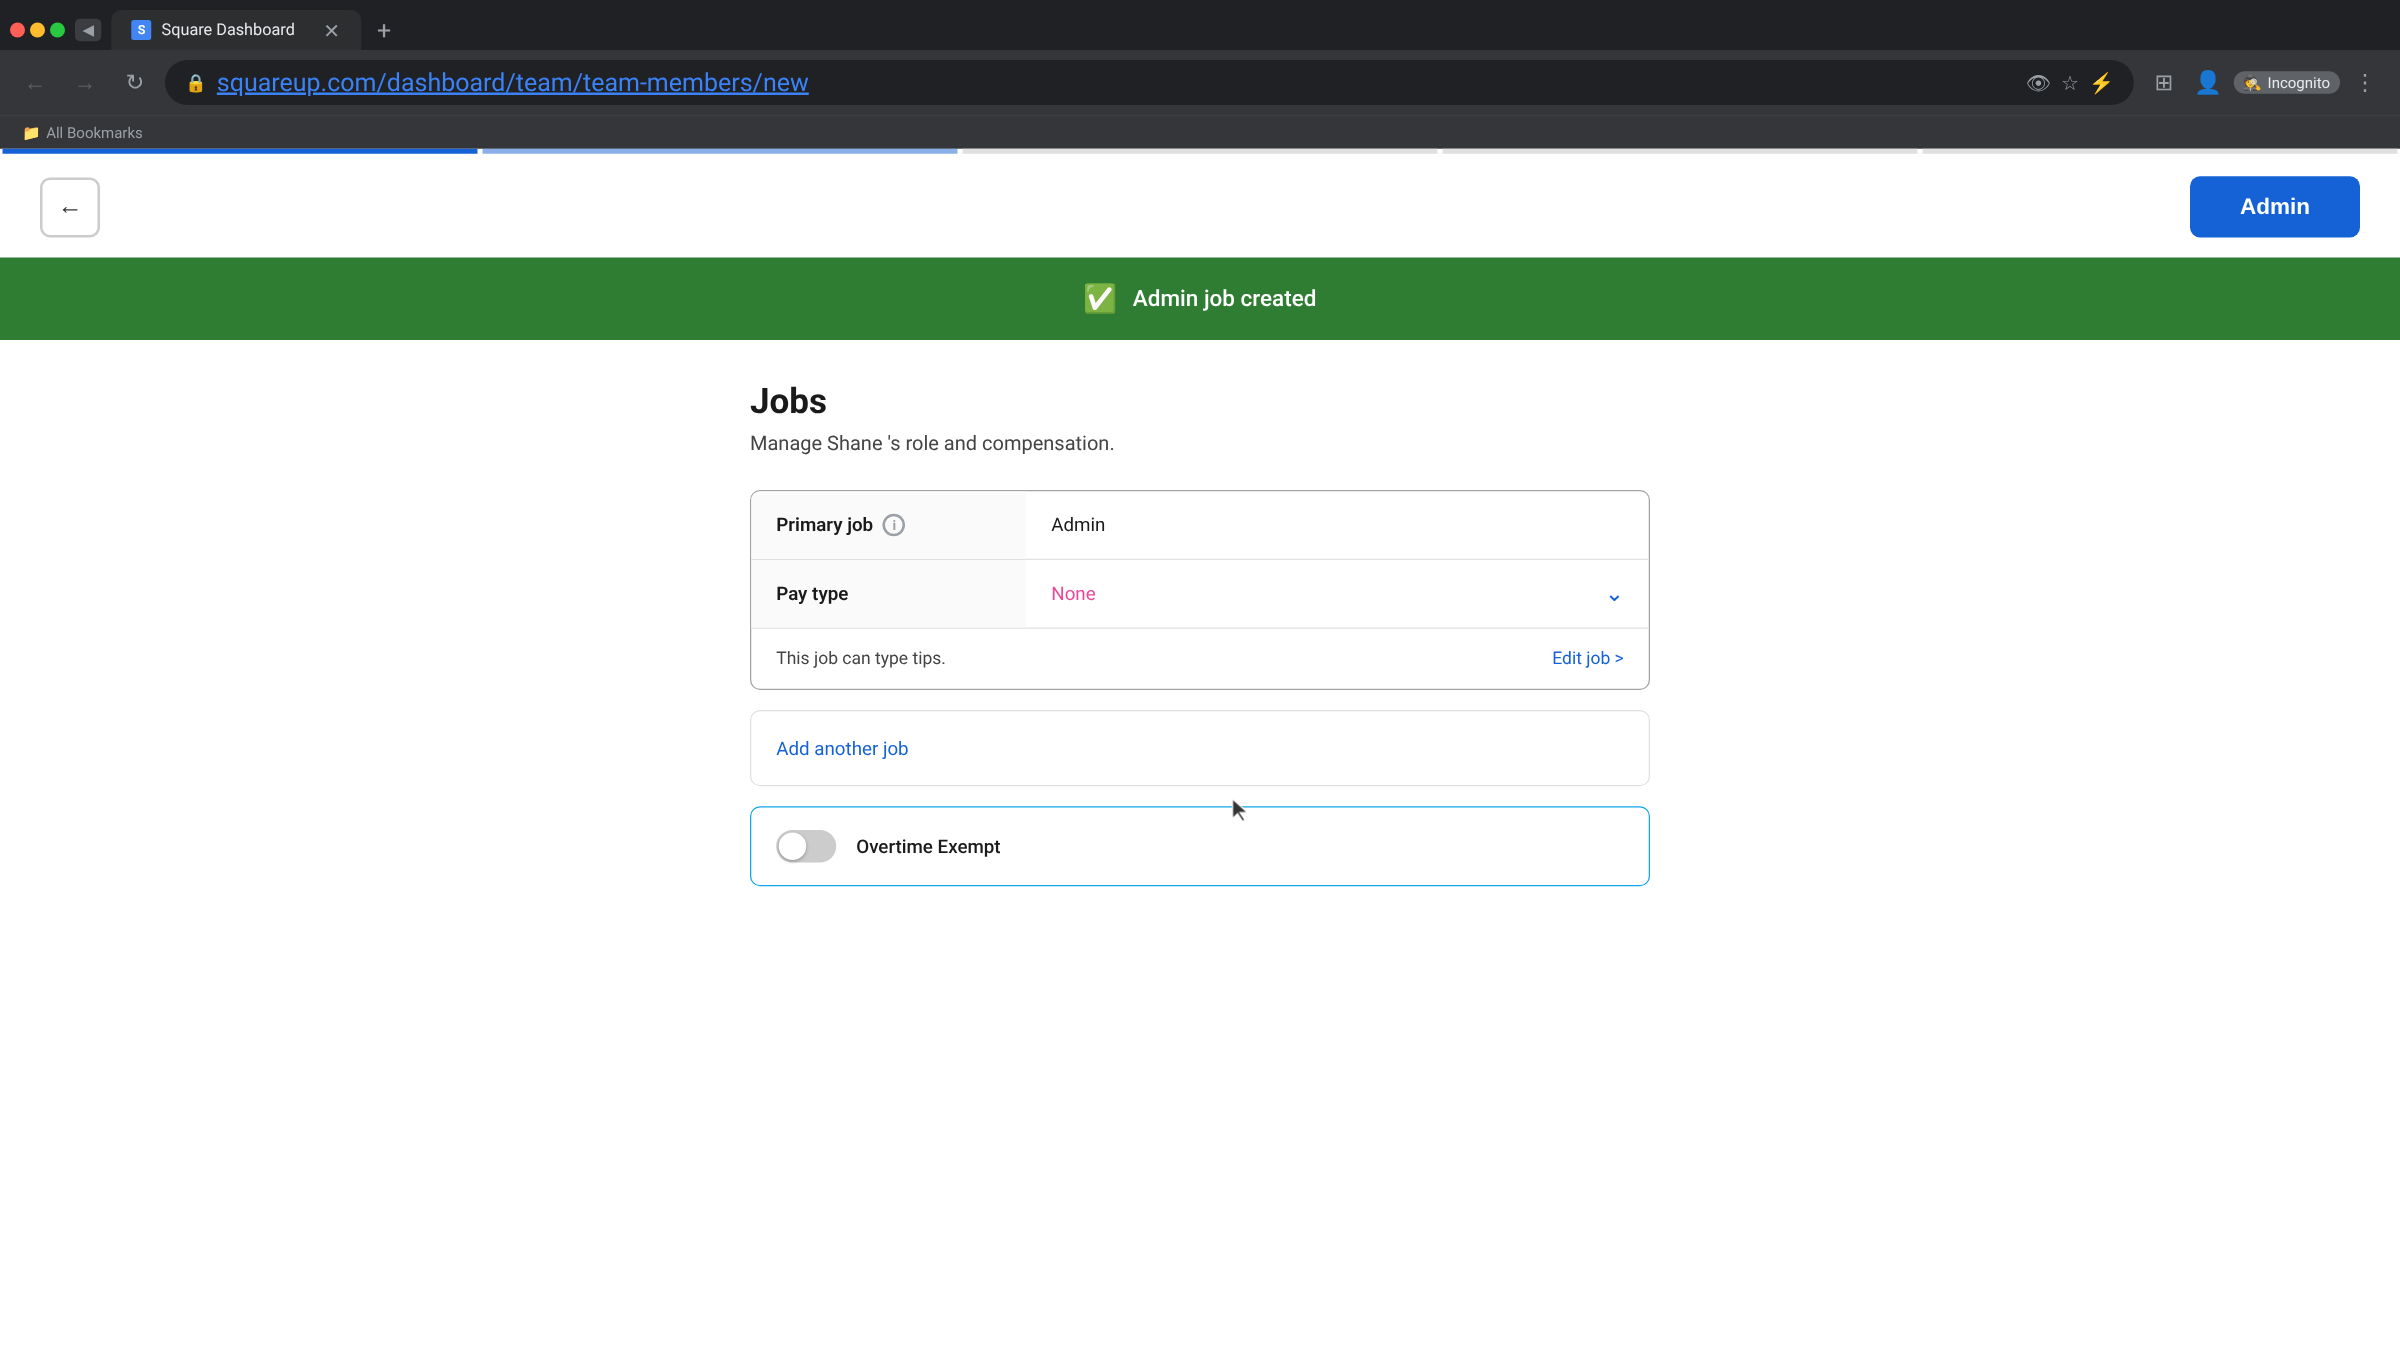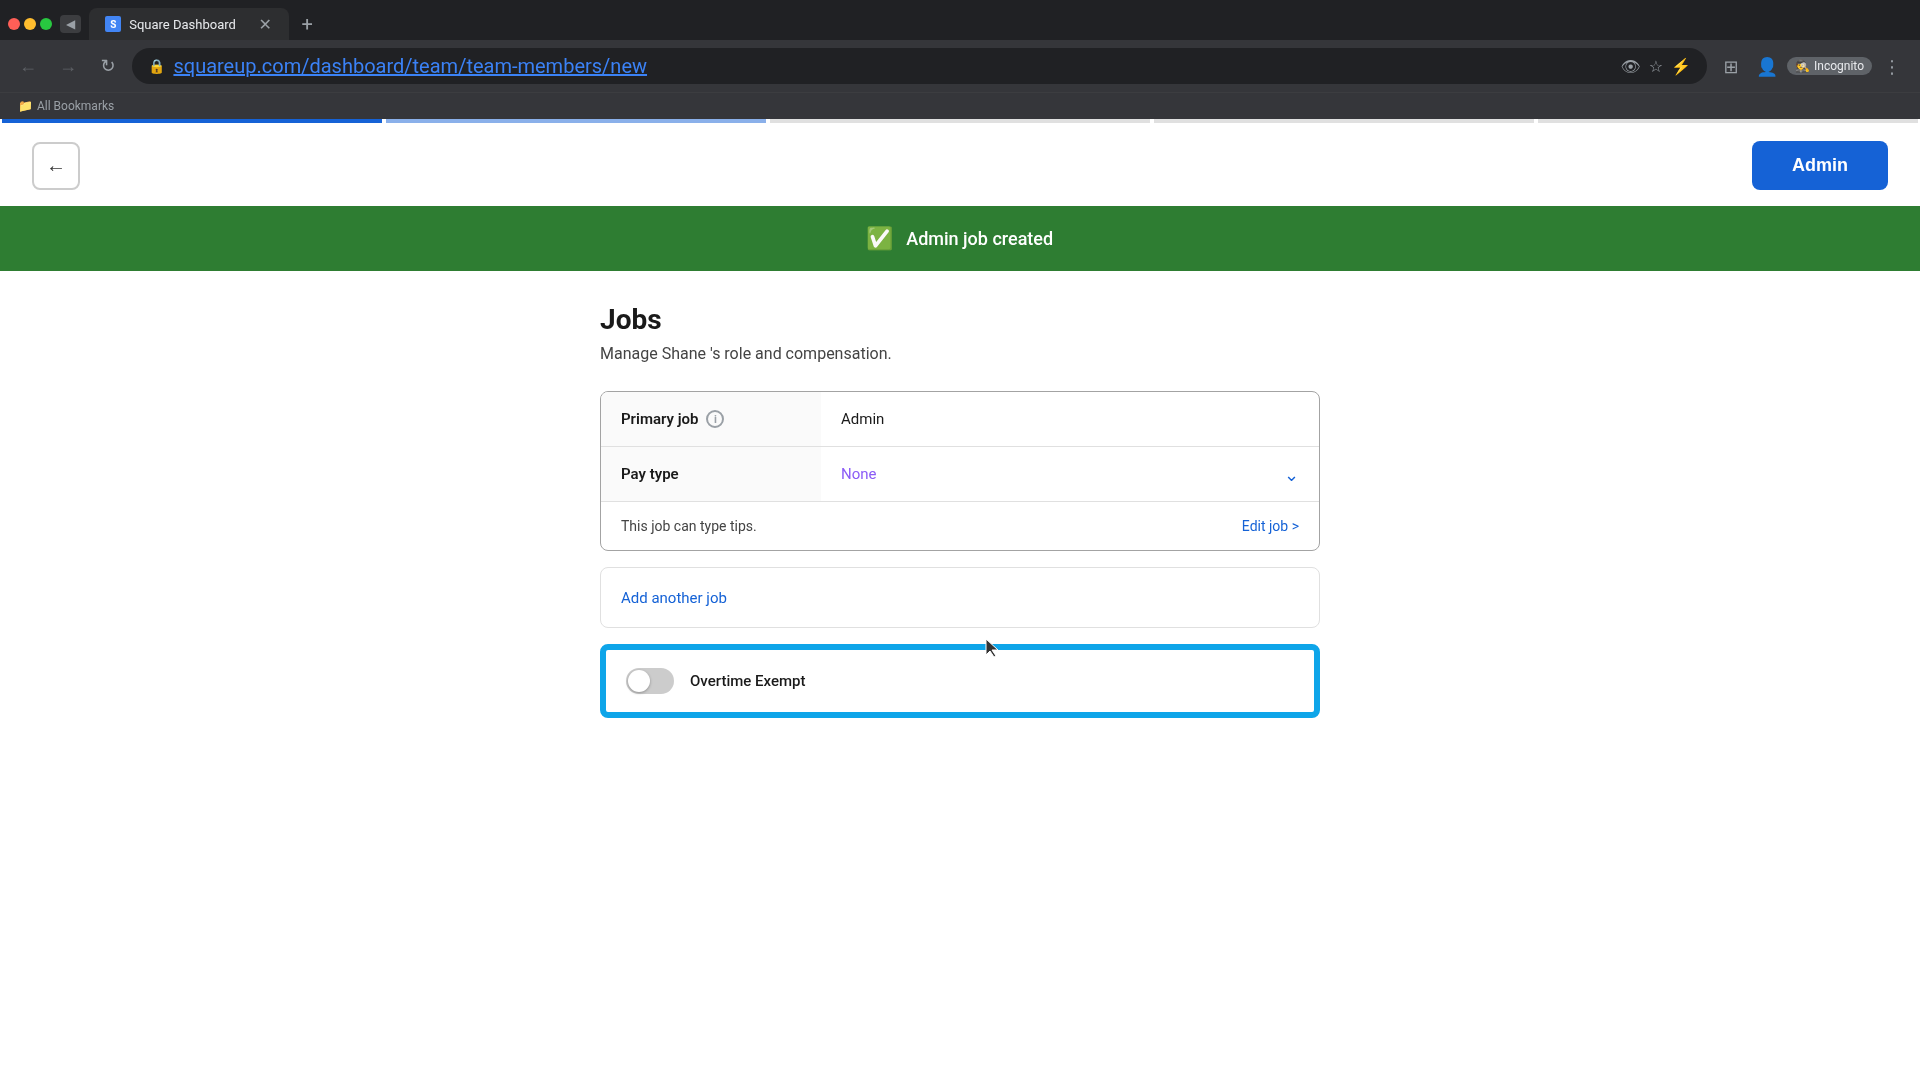--- a/index.html
+++ b/index.html
@@ -59,33 +59,33 @@
 
     
     .jobs-card { border: 1px solid #a3a3a3; border-radius: 8px; overflow: hidden; margin-bottom: 16px; }
     .job-row { display: flex; align-items: center; border-bottom: 1px solid #e0e0e0; }
     .job-row:last-child { border-bottom: none; }
     .job-label-cell { width: 220px; padding: 18px 20px; font-size: 15px; font-weight: 600; color: #1a1a1a; display: flex; align-items: center; gap: 8px; background: #fafafa; }
     .job-value-cell { flex: 1; padding: 18px 20px; font-size: 15px; color: #1a1a1a; }
     .info-icon { width: 18px; height: 18px; border-radius: 50%; border: 2px solid #9aa0a6; display: flex; align-items: center; justify-content: center; font-size: 11px; color: #9aa0a6; font-weight: 700; cursor: pointer; }
     .pay-type-cell { flex: 1; padding: 12px 20px; display: flex; align-items: center; justify-content: space-between; }
     .pay-type-select { display: flex; align-items: center; justify-content: space-between; width: 100%; cursor: pointer; }
-    .pay-type-value { color: #8b5cf6; font-size: 15px; text-align: right; }
+    .pay-type-value { color: #ec4899; font-size: 15px; text-align: right; }
     .chevron-icon { color: #1562d6; font-size: 18px; }
 
     .tips-row { display: flex; align-items: center; justify-content: space-between; padding: 16px 20px; }
     .tips-text { font-size: 14px; color: #444; }
     .edit-job-link { color: #1562d6; font-size: 14px; cursor: pointer; text-decoration: none; }
 
     
     .add-job-card { border: 1px solid #e0e0e0; border-radius: 8px; padding: 20px; margin-bottom: 16px; cursor: pointer; }
     .add-job-link { color: #1562d6; font-size: 15px; cursor: pointer; }
 
     
-    .overtime-card { border: 6px solid #0ea5e9; border-radius: 8px; padding: 18px 20px; display: flex; align-items: center; gap: 16px; }
+    .overtime-card { border: 1px solid #0ea5e9; border-radius: 8px; padding: 18px 20px; display: flex; align-items: center; gap: 16px; }
     .toggle-switch { width: 48px; height: 26px; background: #ccc; border-radius: 13px; position: relative; cursor: pointer; flex-shrink: 0; }
     .toggle-thumb { width: 22px; height: 22px; background: #fff; border-radius: 50%; position: absolute; top: 2px; left: 2px; box-shadow: 0 1px 3px rgba(0,0,0,0.3); }
     .overtime-text { font-size: 15px; color: #1a1a1a; font-weight: 500; }
   </style>
 </head>
 <body>
 
 <div class="browser-chrome">
 
   <div class="tab-bar">

